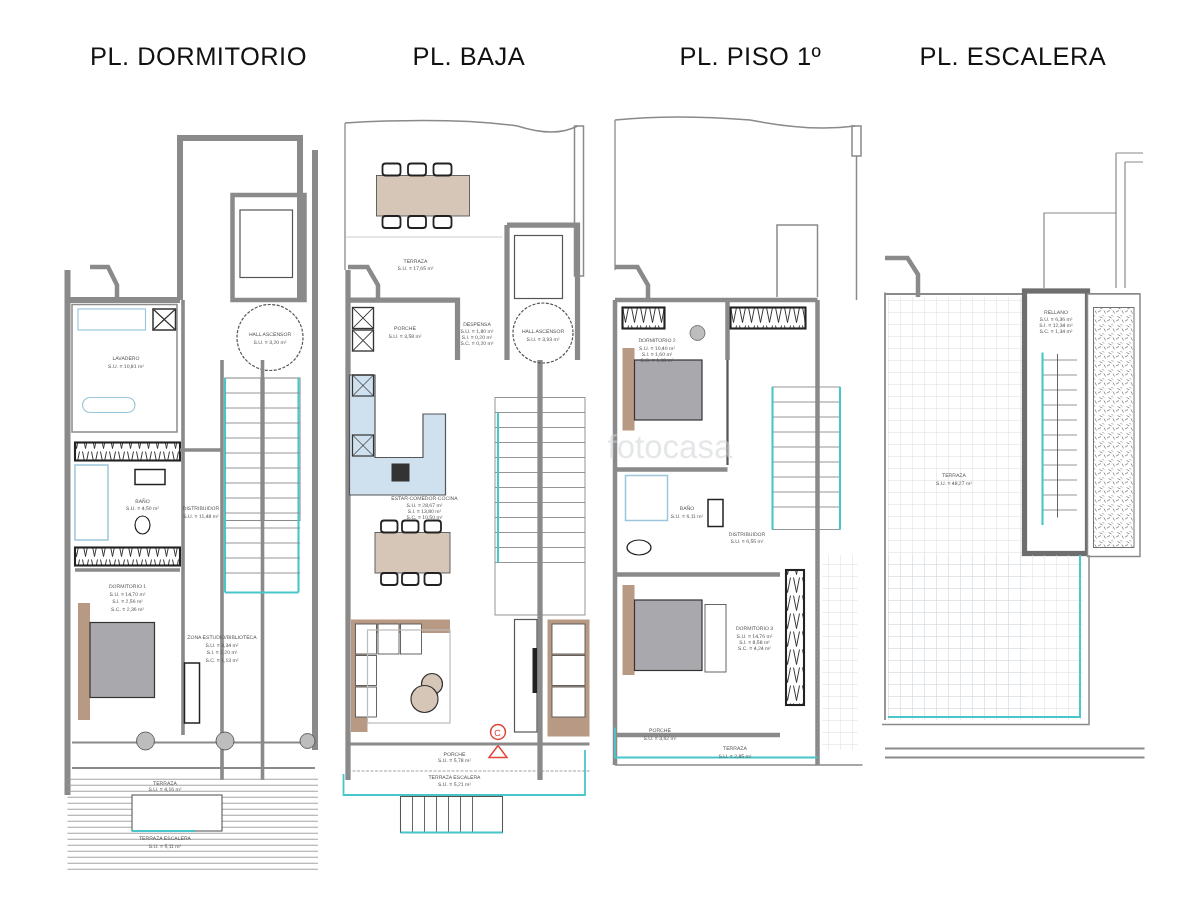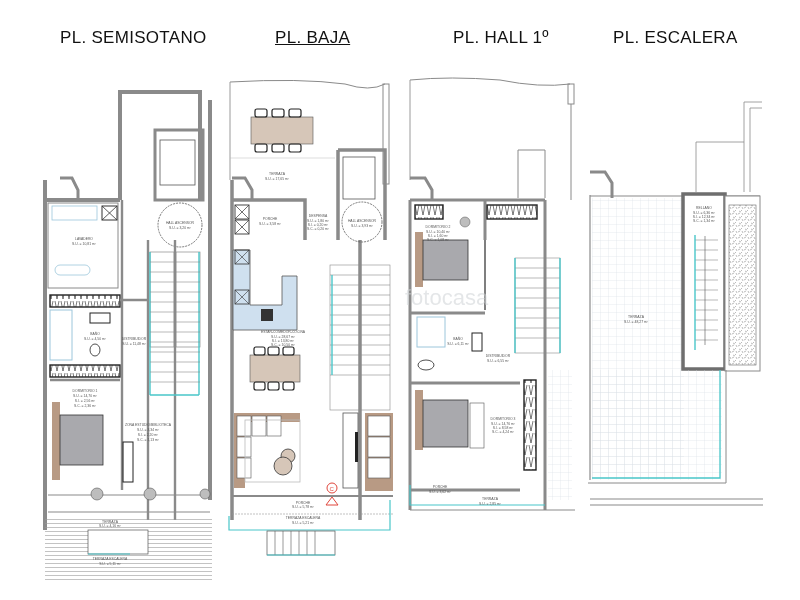--- a/index.html
+++ b/index.html
@@ -6,23 +6,23 @@
   body { width:800px; height:600px; position:relative; overflow:hidden;
          font-family:"Liberation Sans", sans-serif; color:#111; }
   .title { position:absolute; top:28px; font-size:17px; letter-spacing:0.3px; color:#111; white-space:nowrap; }
   svg.plans { position:absolute; left:0; top:0; }
   .lbl { font-family:"Liberation Sans", sans-serif; font-size:3.4px; fill:#555; text-anchor:middle; }
   .wm { font-family:"Liberation Sans", sans-serif; font-size:22px; fill:#cfd3d6; opacity:0.55; }
 </style>
 </head>
 <body>
 
-<div class="title" style="left:60px;">PL. SEMISOTANO</div>
-<div class="title" style="left:275px;text-decoration:underline;">PL. BAJA</div>
-<div class="title" style="left:453px;">PL. HALL 1º</div>
+<div class="title" style="left:60px;">PL. DORMITORIO</div>
+<div class="title" style="left:275px;">PL. BAJA</div>
+<div class="title" style="left:453px;">PL. PISO 1º</div>
 <div class="title" style="left:613px;">PL. ESCALERA</div>
 
 <svg class="plans" width="800" height="600" viewBox="0 0 800 600">
   <defs>
     <pattern id="tile" width="8" height="8" patternUnits="userSpaceOnUse">
       <path d="M8 0 L0 0 0 8" fill="none" stroke="#d6dde2" stroke-width="0.6"></path>
     </pattern>
     <pattern id="deck" width="10" height="4" patternUnits="userSpaceOnUse">
       <line x1="0" y1="3.5" x2="10" y2="3.5" stroke="#9a9a9a" stroke-width="0.6"></line>
     </pattern>

